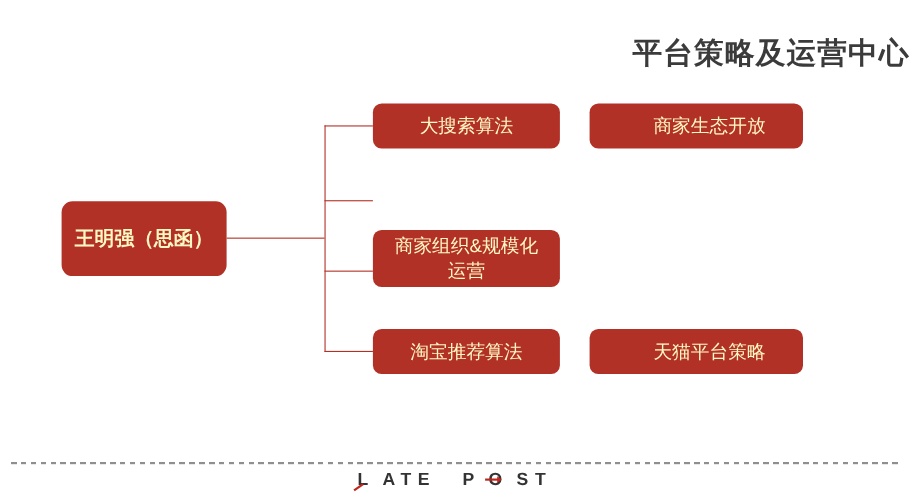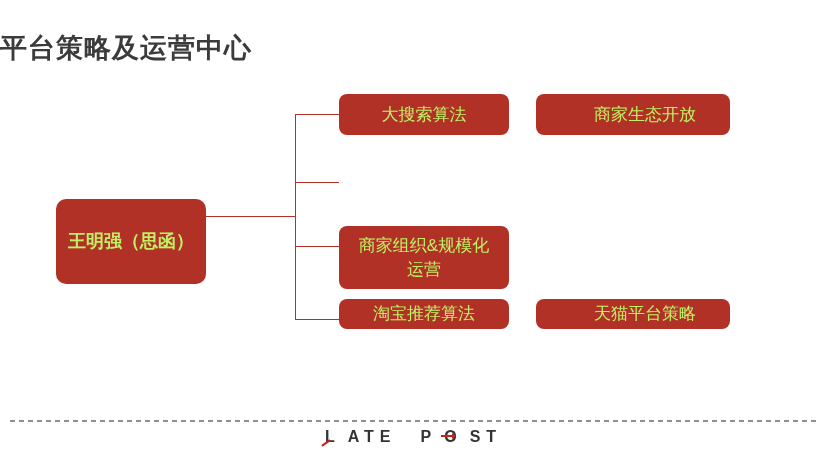--- a/index.html
+++ b/index.html
@@ -8,52 +8,52 @@
     position: relative;
     width: 827px;
     height: 457px;
     background: #ffffff;
     overflow: hidden;
   }
   .page-title {
     position: absolute;
     left: 0; right: 0;
     top: 30px;
-    text-align: left;
+    text-align: right;
     font-size: 27px;
     font-weight: bold;
     color: #3b3b3b;
     letter-spacing: 1px;
   }
   .node {
     position: absolute;
     background: #b23127;
     border-radius: 8px;
-    color: #bef264;
+    color: #fef9c3;
     display: flex;
     align-items: center;
     justify-content: center;
     text-align: center;
     font-size: 17px;
     line-height: 1.38;
     white-space: pre-line;
   }
   .node-root {
-    left: 56px; top: 199px;
-    width: 150px; height: 85px;
+    left: 56px; top: 183px;
+    width: 150px; height: 68px;
     border-radius: 10px;
     font-size: 18px;
     font-weight: bold;
   }
   .col1 { left: 339px; width: 170px; }
   .col2 { left: 536px; width: 170px; padding-left: 24px; }
   .row1 { top: 94px;  height: 41px; }
   .row2 { top: 162px; height: 41px; }
-  .row3 { top: 226px; height: 63px; }
-  .row4 { top: 299px; height: 30px; }
+  .row3 { top: 209px; height: 52px; }
+  .row4 { top: 299px; height: 41px; }
   .line {
     position: absolute;
     background: #b23127;
   }
   .line-root   { left: 206px; top: 216px; width: 89px; height: 1px; }
   .line-spine  { left: 295px; top: 114px; width: 1px; height: 206px; }
   .line-branch { left: 295px; width: 44px; height: 1px; }
   .branch1 { top: 114px; }
   .branch2 { top: 182px; }
   .branch3 { top: 246px; }

